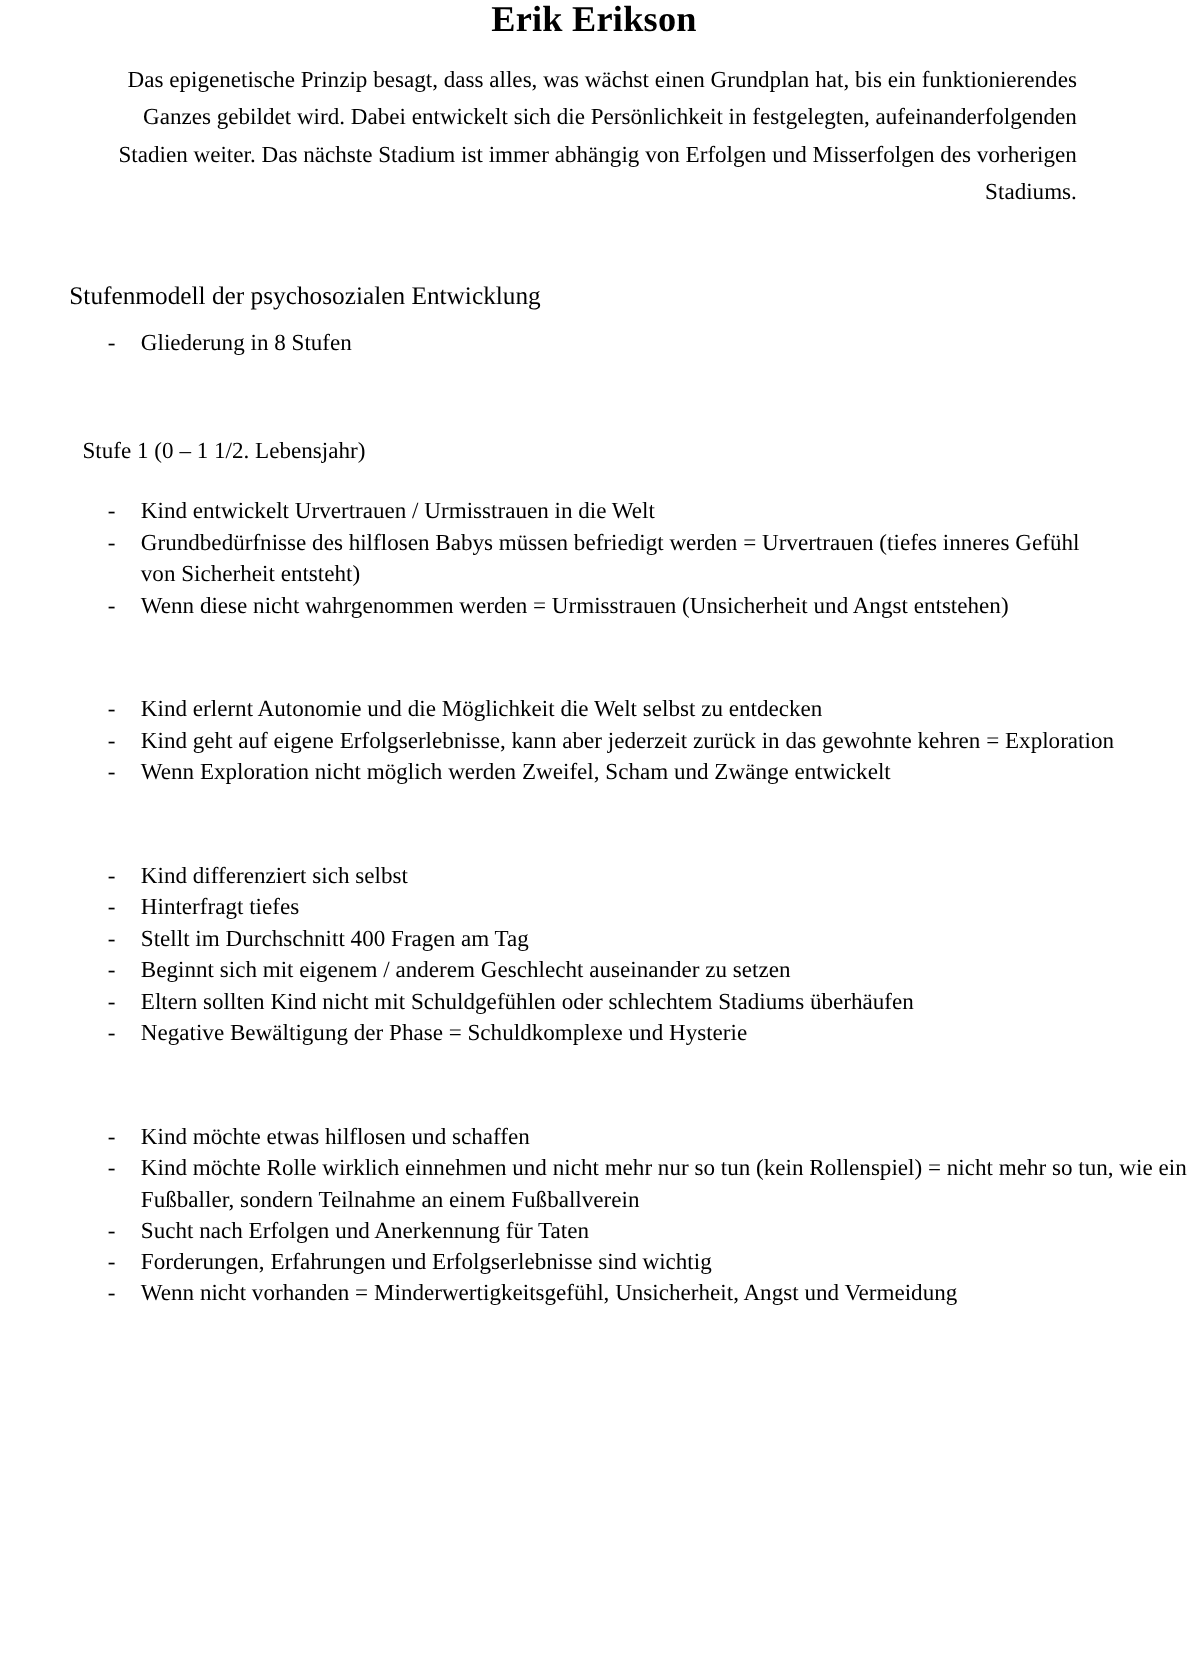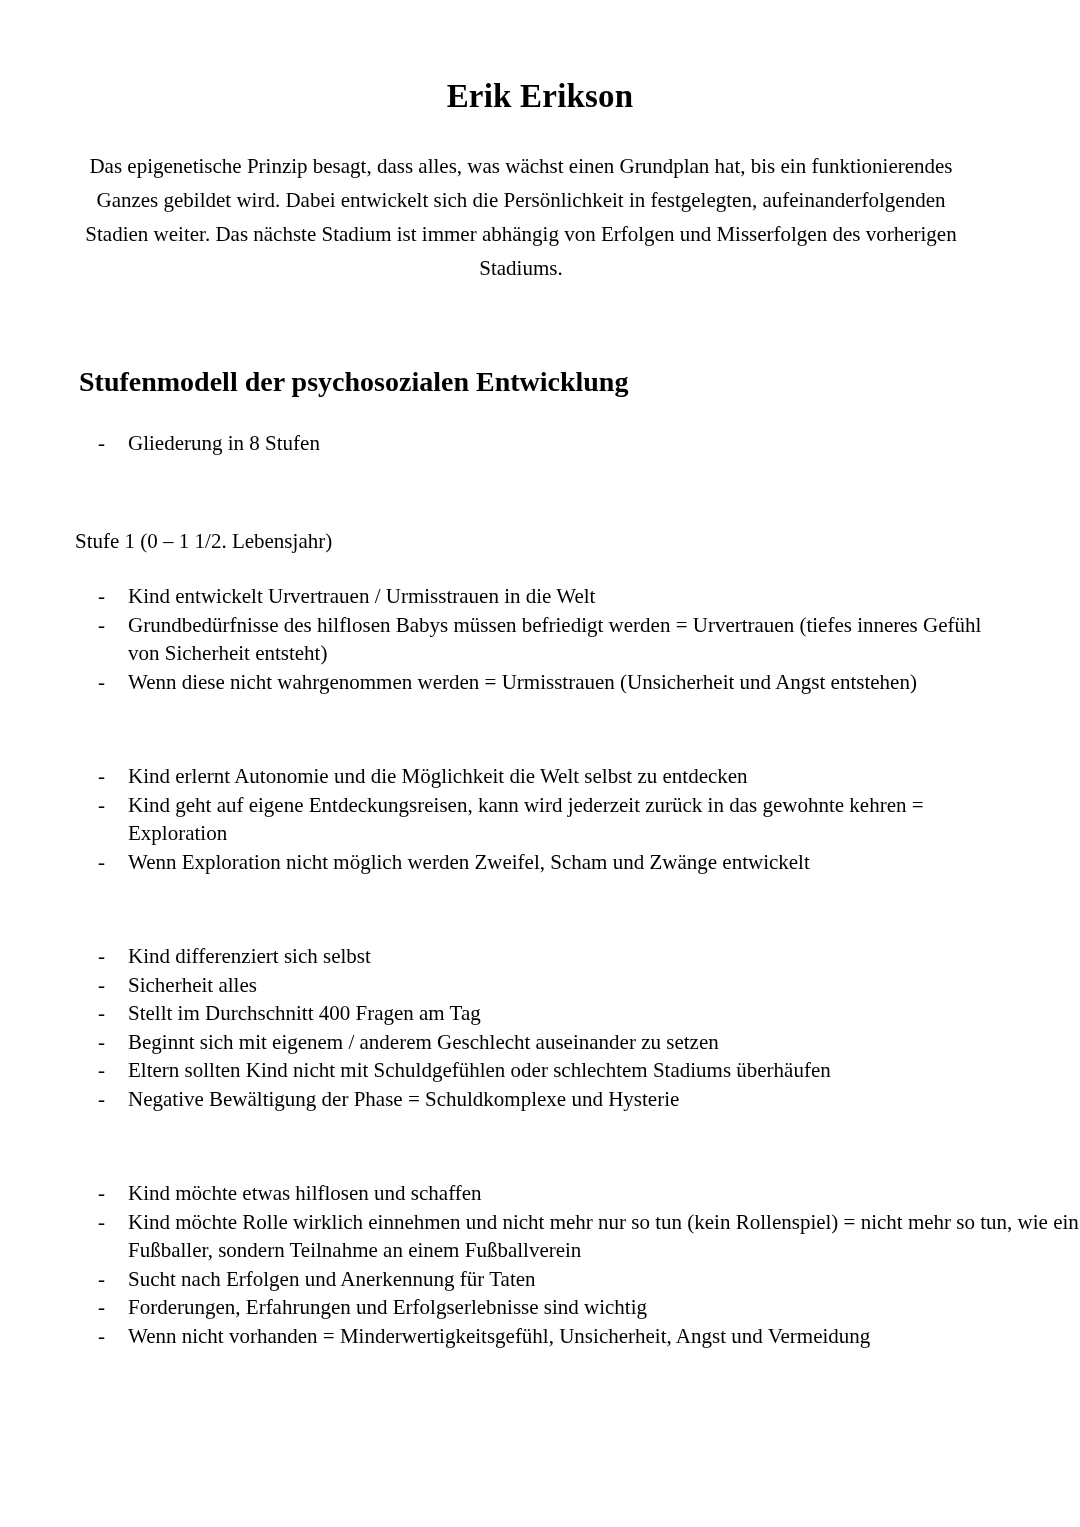--- a/index.html
+++ b/index.html
@@ -23,50 +23,49 @@
     left: 63px;
     top: 0;
     width: 954px;
   }
 
   
   .doc-title {
     font-size: 33px;
     font-weight: bold;
     text-align: center;
-    margin: 16px;
-    padding-top: 62px;
+    margin: 0;
     line-height: 1.15;
     letter-spacing: 0.2px;
   }
 
   
   .sub-heading {
     font-size: 20.5px;
     font-weight: bold;
     margin: 0;
     padding-top: 67px;
     line-height: 1.2;
   }
 
   
   .body-par {
     font-size: 21px;
     line-height: 34px;
     margin: 0;
     padding-top: 17px;
     width: 916px;
-    text-align: center;
+    text-align: right;
   }
 
   
   .section-heading {
-    font-size: 28px;
-    font-weight: bold;
-    margin: 16px;
+    font-size: 23px;
+    font-weight: normal;
+    margin: 0;
     padding-top: 64px;
     line-height: 1.2;
   }
 
   
   .stage-heading {
     font-size: 21px;
     font-weight: normal;
     margin: 12px;
     line-height: 1.25;
@@ -141,38 +140,38 @@
     </div>
 
     <div class="stage-block">
       <ul class="bullets under-heading">
         <li>
           <span class="dash">-</span>
           <span class="btext">Kind erlernt Autonomie und die Möglichkeit die Welt selbst zu entdecken</span>
         </li>
         <li>
           <span class="dash">-</span>
-          <span class="btext">Kind geht auf eigene Entdeckungsreisen, kann wird jederzeit zurück in das gewohnte kehren = Exploration</span>
+          <span class="btext">Kind geht auf eigene Erfolgserlebnisse, kann aber jederzeit zurück in das gewohnte kehren = Exploration</span>
         </li>
         <li>
           <span class="dash">-</span>
           <span class="btext">Wenn Exploration nicht möglich werden Zweifel, Scham und Zwänge entwickelt</span>
         </li>
       </ul>
     </div>
 
     <div class="stage-block">
       <ul class="bullets under-heading">
         <li>
           <span class="dash">-</span>
           <span class="btext">Kind differenziert sich selbst</span>
         </li>
         <li>
           <span class="dash">-</span>
-          <span class="btext">Sicherheit alles</span>
+          <span class="btext">Hinterfragt tiefes</span>
         </li>
         <li>
           <span class="dash">-</span>
           <span class="btext">Stellt im Durchschnitt 400 Fragen am Tag</span>
         </li>
         <li>
           <span class="dash">-</span>
           <span class="btext">Beginnt sich mit eigenem / anderem Geschlecht auseinander zu setzen</span>
         </li>
         <li>

